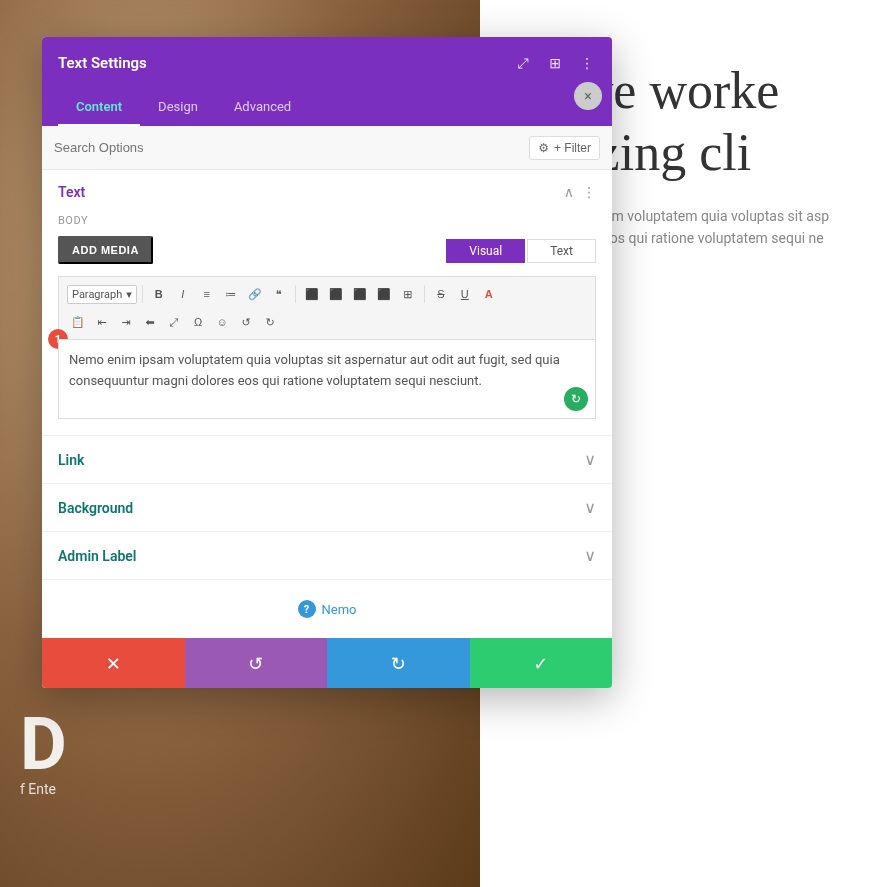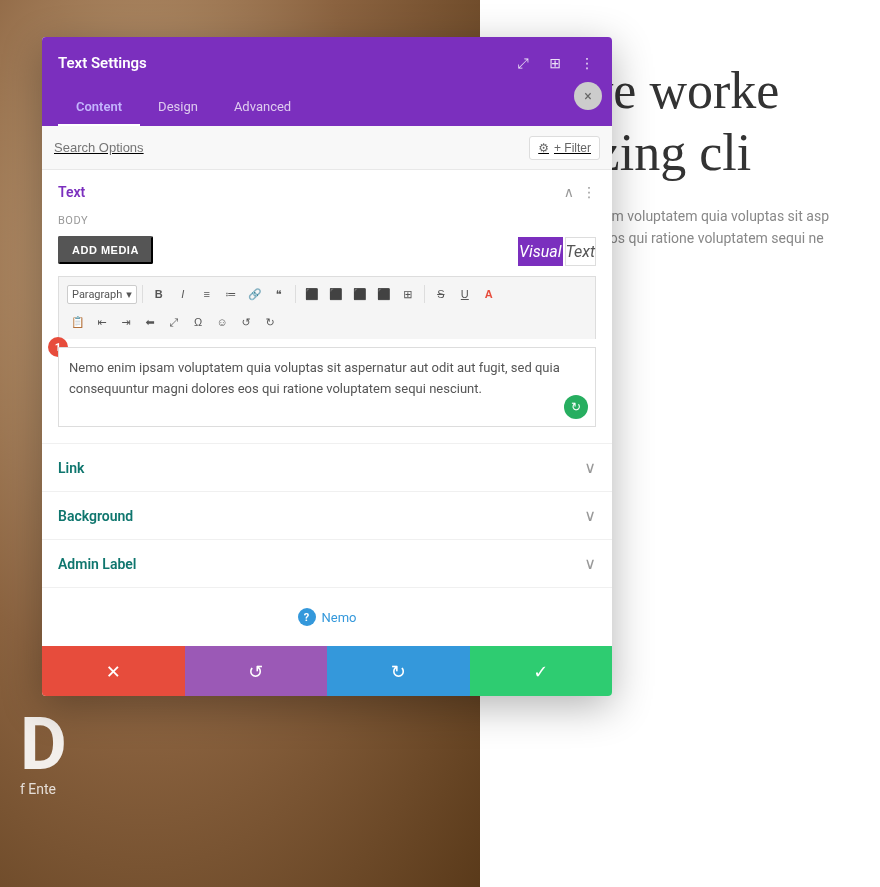--- a/index.html
+++ b/index.html
@@ -146,21 +146,21 @@
     .tab {
       padding: 10px 18px;
       color: rgba(255,255,255,0.75);
       font-size: 13px;
       cursor: pointer;
       border-bottom: 3px solid transparent;
       margin-bottom: -1px;
     }
 
     .tab.active {
-      color: #c4b5fd;
+      color: #5eead4;
       border-bottom: 3px solid white;
       font-weight: 600;
     }
 
     
     .close-circle {
       position: absolute;
       top: 82px;
       left: 574px;
       width: 28px;
@@ -177,21 +177,20 @@
     }
 
     
     .search-bar {
       background: #f8f8f8;
       border-bottom: 1px solid #e8e8e8;
       display: flex;
       align-items: center;
       padding: 0 12px;
       height: 44px;
-      text-decoration: underline;
     }
 
     .search-input {
       flex: 1;
       border: none;
       background: transparent;
       font-size: 13px;
       color: #666;
       outline: none;
     }
@@ -260,27 +259,26 @@
 
     
     .editor-tabs {
       display: flex;
       justify-content: flex-end;
       margin-bottom: 4px;
       gap: 2px;
     }
 
     .editor-tab {
-      padding: 4px 0;
-      font-size: 16px;
+      padding: 4px 22px;
+      font-size: 12px;
       border: 1px solid #ddd;
       cursor: pointer;
       background: white;
       color: #555;
-      font-style: italic;
     }
 
     .editor-tab.active {
       background: #7b2fbe;
       color: white;
       border-color: #7b2fbe;
     }
 
     .add-media-btn {
       display: inline-flex;
@@ -542,21 +540,21 @@
             <button class="toolbar-btn">⇥</button>
             <button class="toolbar-btn">⬅</button>
             <button class="toolbar-btn">⤢</button>
             <button class="toolbar-btn">Ω</button>
             <button class="toolbar-btn">☺</button>
             <button class="toolbar-btn">↺</button>
             <button class="toolbar-btn">↻</button>
           </div>
         </div>
 
-        <div style="position:relative;margin-top:8px;">
+        <div style="position:relative;">
           <div class="error-badge">1</div>
           <div class="editor-area" contenteditable="true" style="">
             <span>Nemo enim ipsam voluptatem quia voluptas sit aspernatur aut odit aut fugit, sed quia consequuntur magni dolores eos qui ratione voluptatem sequi nesciunt.</span>
           </div>
           <div class="refresh-icon">↻</div>
         </div>
       </div>
     </div>
 
     <div class="section">

